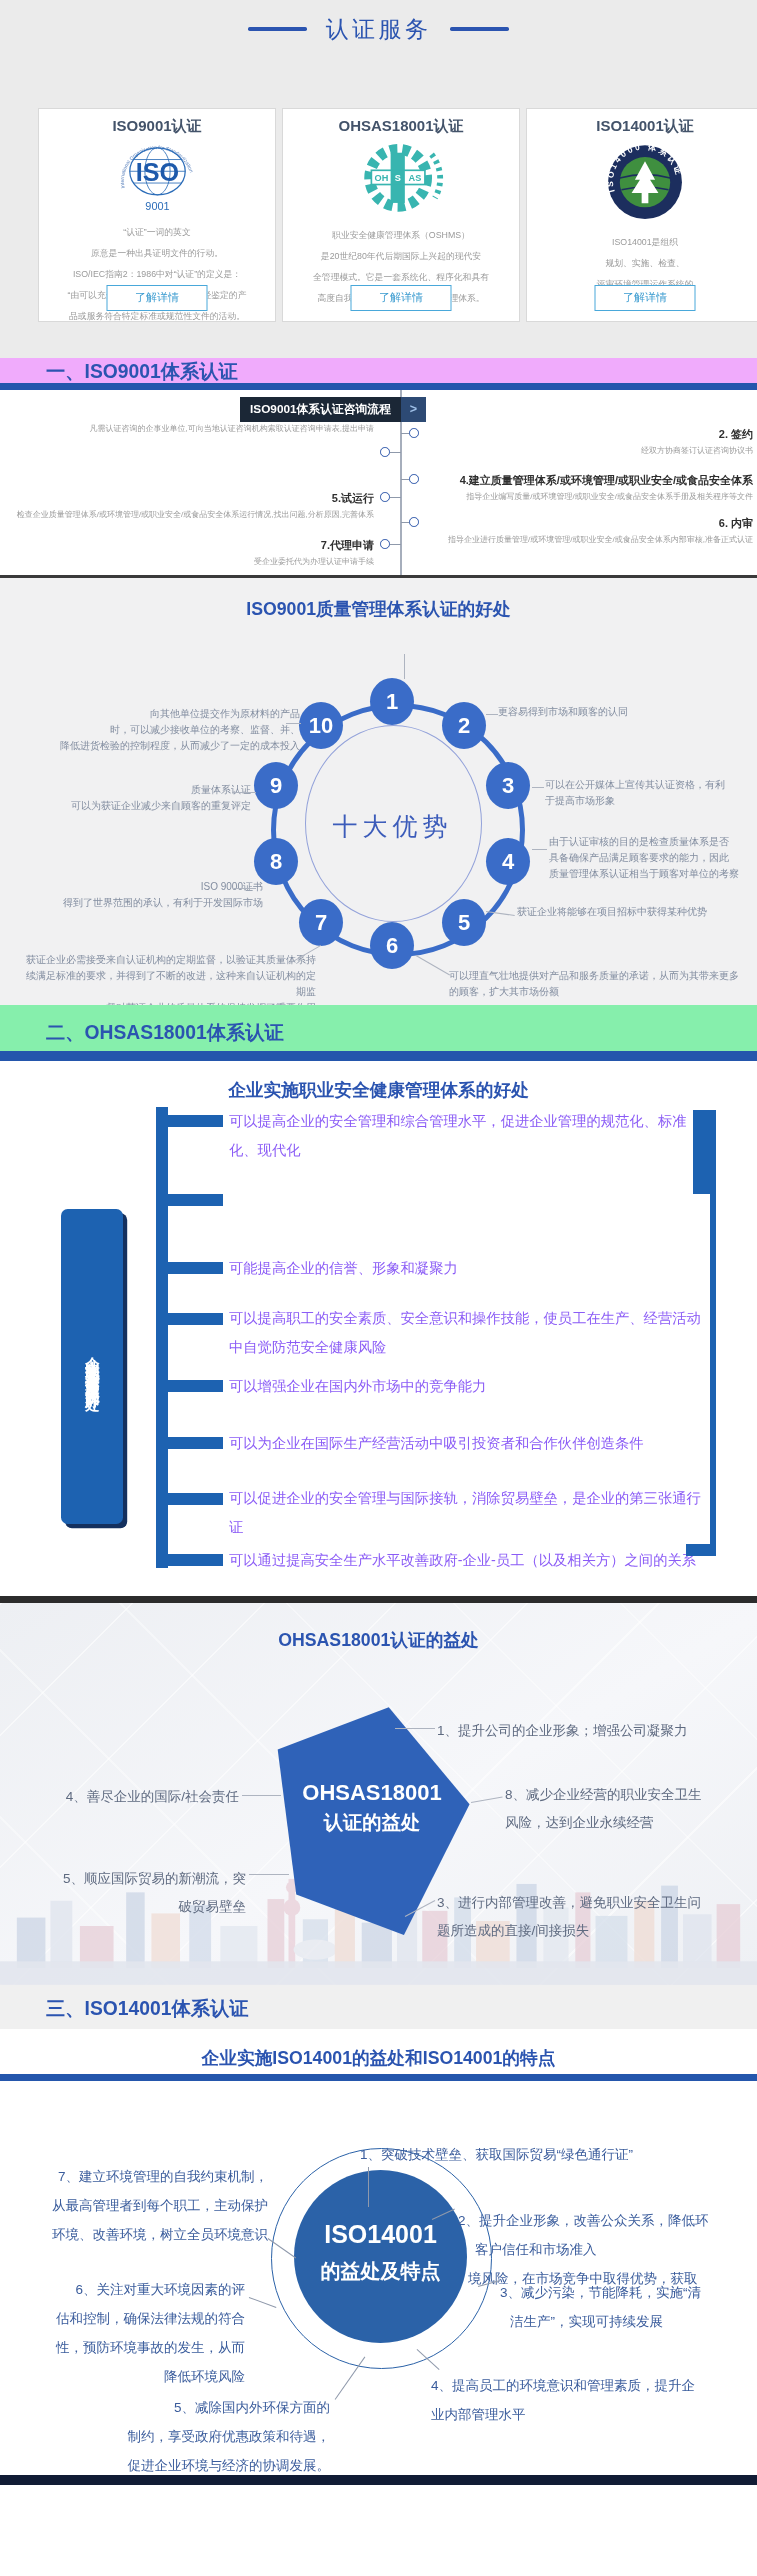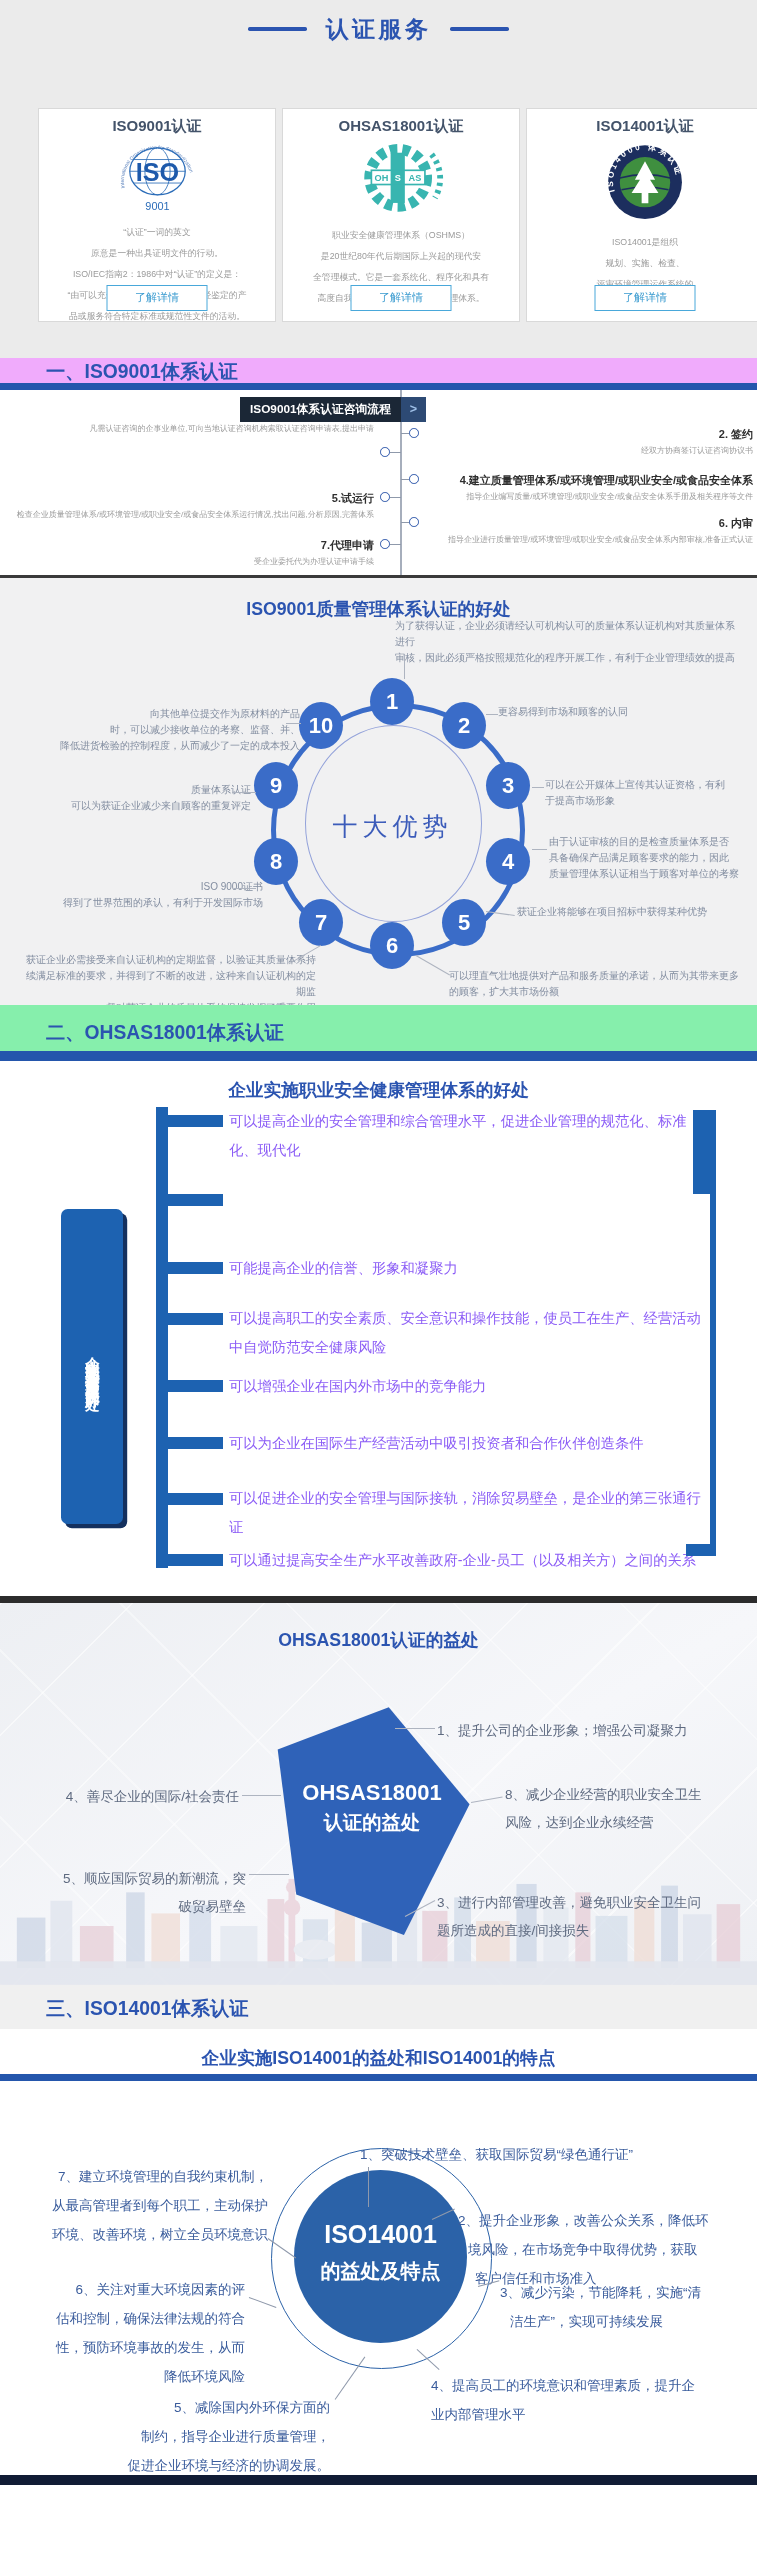--- a/index.html
+++ b/index.html
@@ -31,21 +31,21 @@
 .pl{position:absolute;font-size:13.5px;color:#5e6a80;line-height:28px}
 .il{position:absolute;font-size:13.5px;color:#3a5c9c;line-height:29px}
 .ral{text-align:right}
 </style>
 </head>
 <body>
 
 <div class="sec" style="height:358px;background:#ebebeb">
   <div style="display:flex;align-items:center;justify-content:center;gap:18.5px;padding-top:13.5px">
     <div class="dash"></div>
-    <div style="font-size:23px;font-weight:bold;color:#2b54b0;letter-spacing:3.4px">认证服务</div>
+    <div style="font-size:23px;font-weight:normal;color:#2b54b0;letter-spacing:3.4px">认证服务</div>
     <div class="dash"></div>
   </div>
 
   <div class="card" style="left:38px">
     <div class="ct">ISO9001认证</div>
     <div style="height:84px">
       <svg width="93" height="84" viewBox="0 0 110 100">
         <defs>
             <path id="arcP" d="M 16 62 A 40 38 0 1 1 94 62" fill="none"></path>
           </defs>
@@ -180,24 +180,20 @@
   <div class="num" style="left:442px;top:124px">2</div>
   <div class="num" style="left:486px;top:184px">3</div>
   <div class="num" style="left:486px;top:260px">4</div>
   <div class="num" style="left:442px;top:321px">5</div>
   <div class="num" style="left:370px;top:344px">6</div>
   <div class="num" style="left:299px;top:321px">7</div>
   <div class="num" style="left:254px;top:260px">8</div>
   <div class="num" style="left:254px;top:184px">9</div>
   <div class="num" style="left:299px;top:124px">10</div>
 
-  <div class="lbl" style="left:395px;top:40px;width:345px">
-    <div>为了获得认证，企业必须请经认可机构认可的质量体系认证机构对其质量体系进行</div>
-    <div>审核，因此必须严格按照规范化的程序开展工作，有利于企业管理绩效的提高</div>
-  </div>
   <div class="ldv" style="left:404px;top:76px;height:25px"></div>
 
   <div class="lbl" style="left:498px;top:126px">
       <div>更容易得到市场和顾客的认同</div>
     </div>
   <div class="ld" style="left:486px;top:136px;width:11.8px"></div>
 
   <div class="lbl" style="left:545px;top:199px;width:210px">
     <div>可以在公开媒体上宣传其认证资格，有利</div>
     <div>于提高市场形象</div>
@@ -380,22 +376,22 @@
 
   <div class="il ral" style="left:32px;top:133px;width:236px">
     <div>7、建立环境管理的自我约束机制，</div>
     <div>从最高管理者到每个职工，主动保护</div>
     <div>环境、改善环境，树立全员环境意识</div>
   </div>
   <div class="ld" style="left:268px;top:209px;width:34px;transform:rotate(35deg);background:#8f99ab"></div>
 
   <div class="il" style="left:458px;top:177px;width:278px">
     <div>2、提升企业形象，改善公众关系，降低环</div>
+    <div style="padding-left:17px">客户信任和市场准入</div>
     <div style="padding-left:10px">境风险，在市场竞争中取得优势，获取</div>
-    <div style="padding-left:17px">客户信任和市场准入</div>
   </div>
   <div class="ld" style="left:432px;top:190px;width:25px;transform:rotate(-25deg);background:#8f99ab"></div>
 
   <div class="il ral" style="left:25px;top:246px;width:220px">
     <div>6、关注对重大环境因素的评</div>
     <div>估和控制，确保法律法规的符合</div>
     <div>性，预防环境事故的发生，从而</div>
     <div>降低环境风险</div>
   </div>
   <div class="ld" style="left:249px;top:268px;width:29px;transform:rotate(20deg);background:#8f99ab"></div>
@@ -407,20 +403,20 @@
   <div class="ld" style="left:478px;top:257px;width:22px;transform:rotate(-15deg);background:#8f99ab"></div>
 
   <div class="il" style="left:431px;top:342px;width:290px">
     <div>4、提高员工的环境意识和管理素质，提升企</div>
     <div>业内部管理水平</div>
   </div>
   <div class="ld" style="left:417px;top:320px;width:30px;transform:rotate(42deg);background:#8f99ab"></div>
 
   <div class="il ral" style="left:101px;top:364px;width:229px">
     <div>5、减除国内外环保方面的</div>
-    <div>制约，指导企业进行质量管理，</div>
+    <div>制约，享受政府优惠政策和待遇，</div>
     <div>促进企业环境与经济的协调发展。</div>
   </div>
   <div class="ld" style="left:335px;top:370px;width:52px;transform:rotate(-55deg);background:#8f99ab"></div>
 
   <div class="abs" style="left:0;top:446px;width:100%;height:10px;background:#111c35"></div>
 </div>
 
 
 </body></html>

